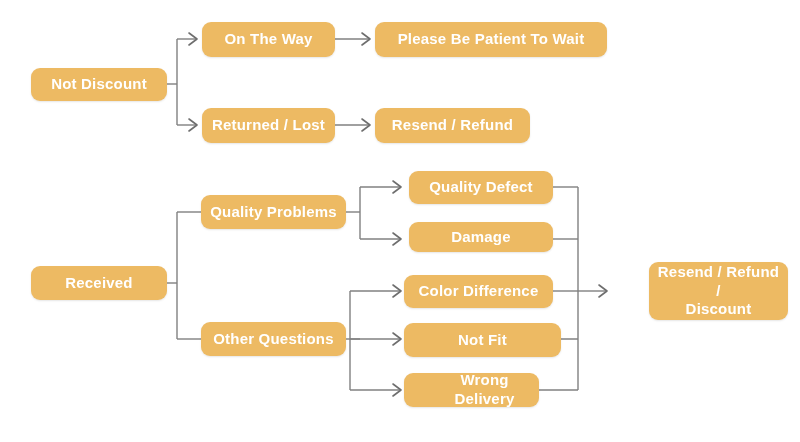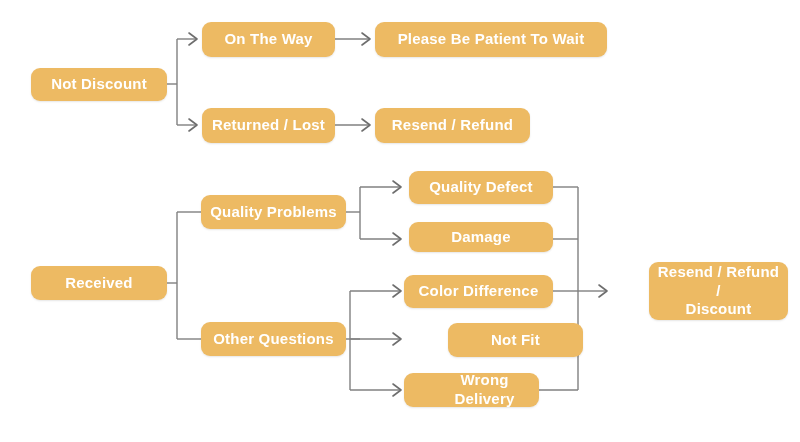--- a/index.html
+++ b/index.html
@@ -149,21 +149,21 @@
   </div>
 
   <div class="node" style="left:409px; top:222px; width:144px; height:30px;">
     <span class="label">Damage</span>
   </div>
 
   <div class="node" style="left:404px; top:275px; width:149px; height:33px;">
     <span class="label">Color Difference</span>
   </div>
 
-  <div class="node" style="left:404px; top:323px; width:135px; height:34px;margin-left:44px;">
+  <div class="node" style="left:404px; top:323px; width:157px; height:34px;">
     <span class="label">Not Fit</span>
   </div>
 
   <div class="node" style="left:404px; top:373px; width:135px; height:34px;padding-left:32px;">
     <span class="label">Wrong Delivery</span>
   </div>
 
   <div class="node" style="left:612px; top:262px; width:139px; height:58px;margin-left:37px;">
     <span class="label">Resend / Refund /
 Discount</span>

